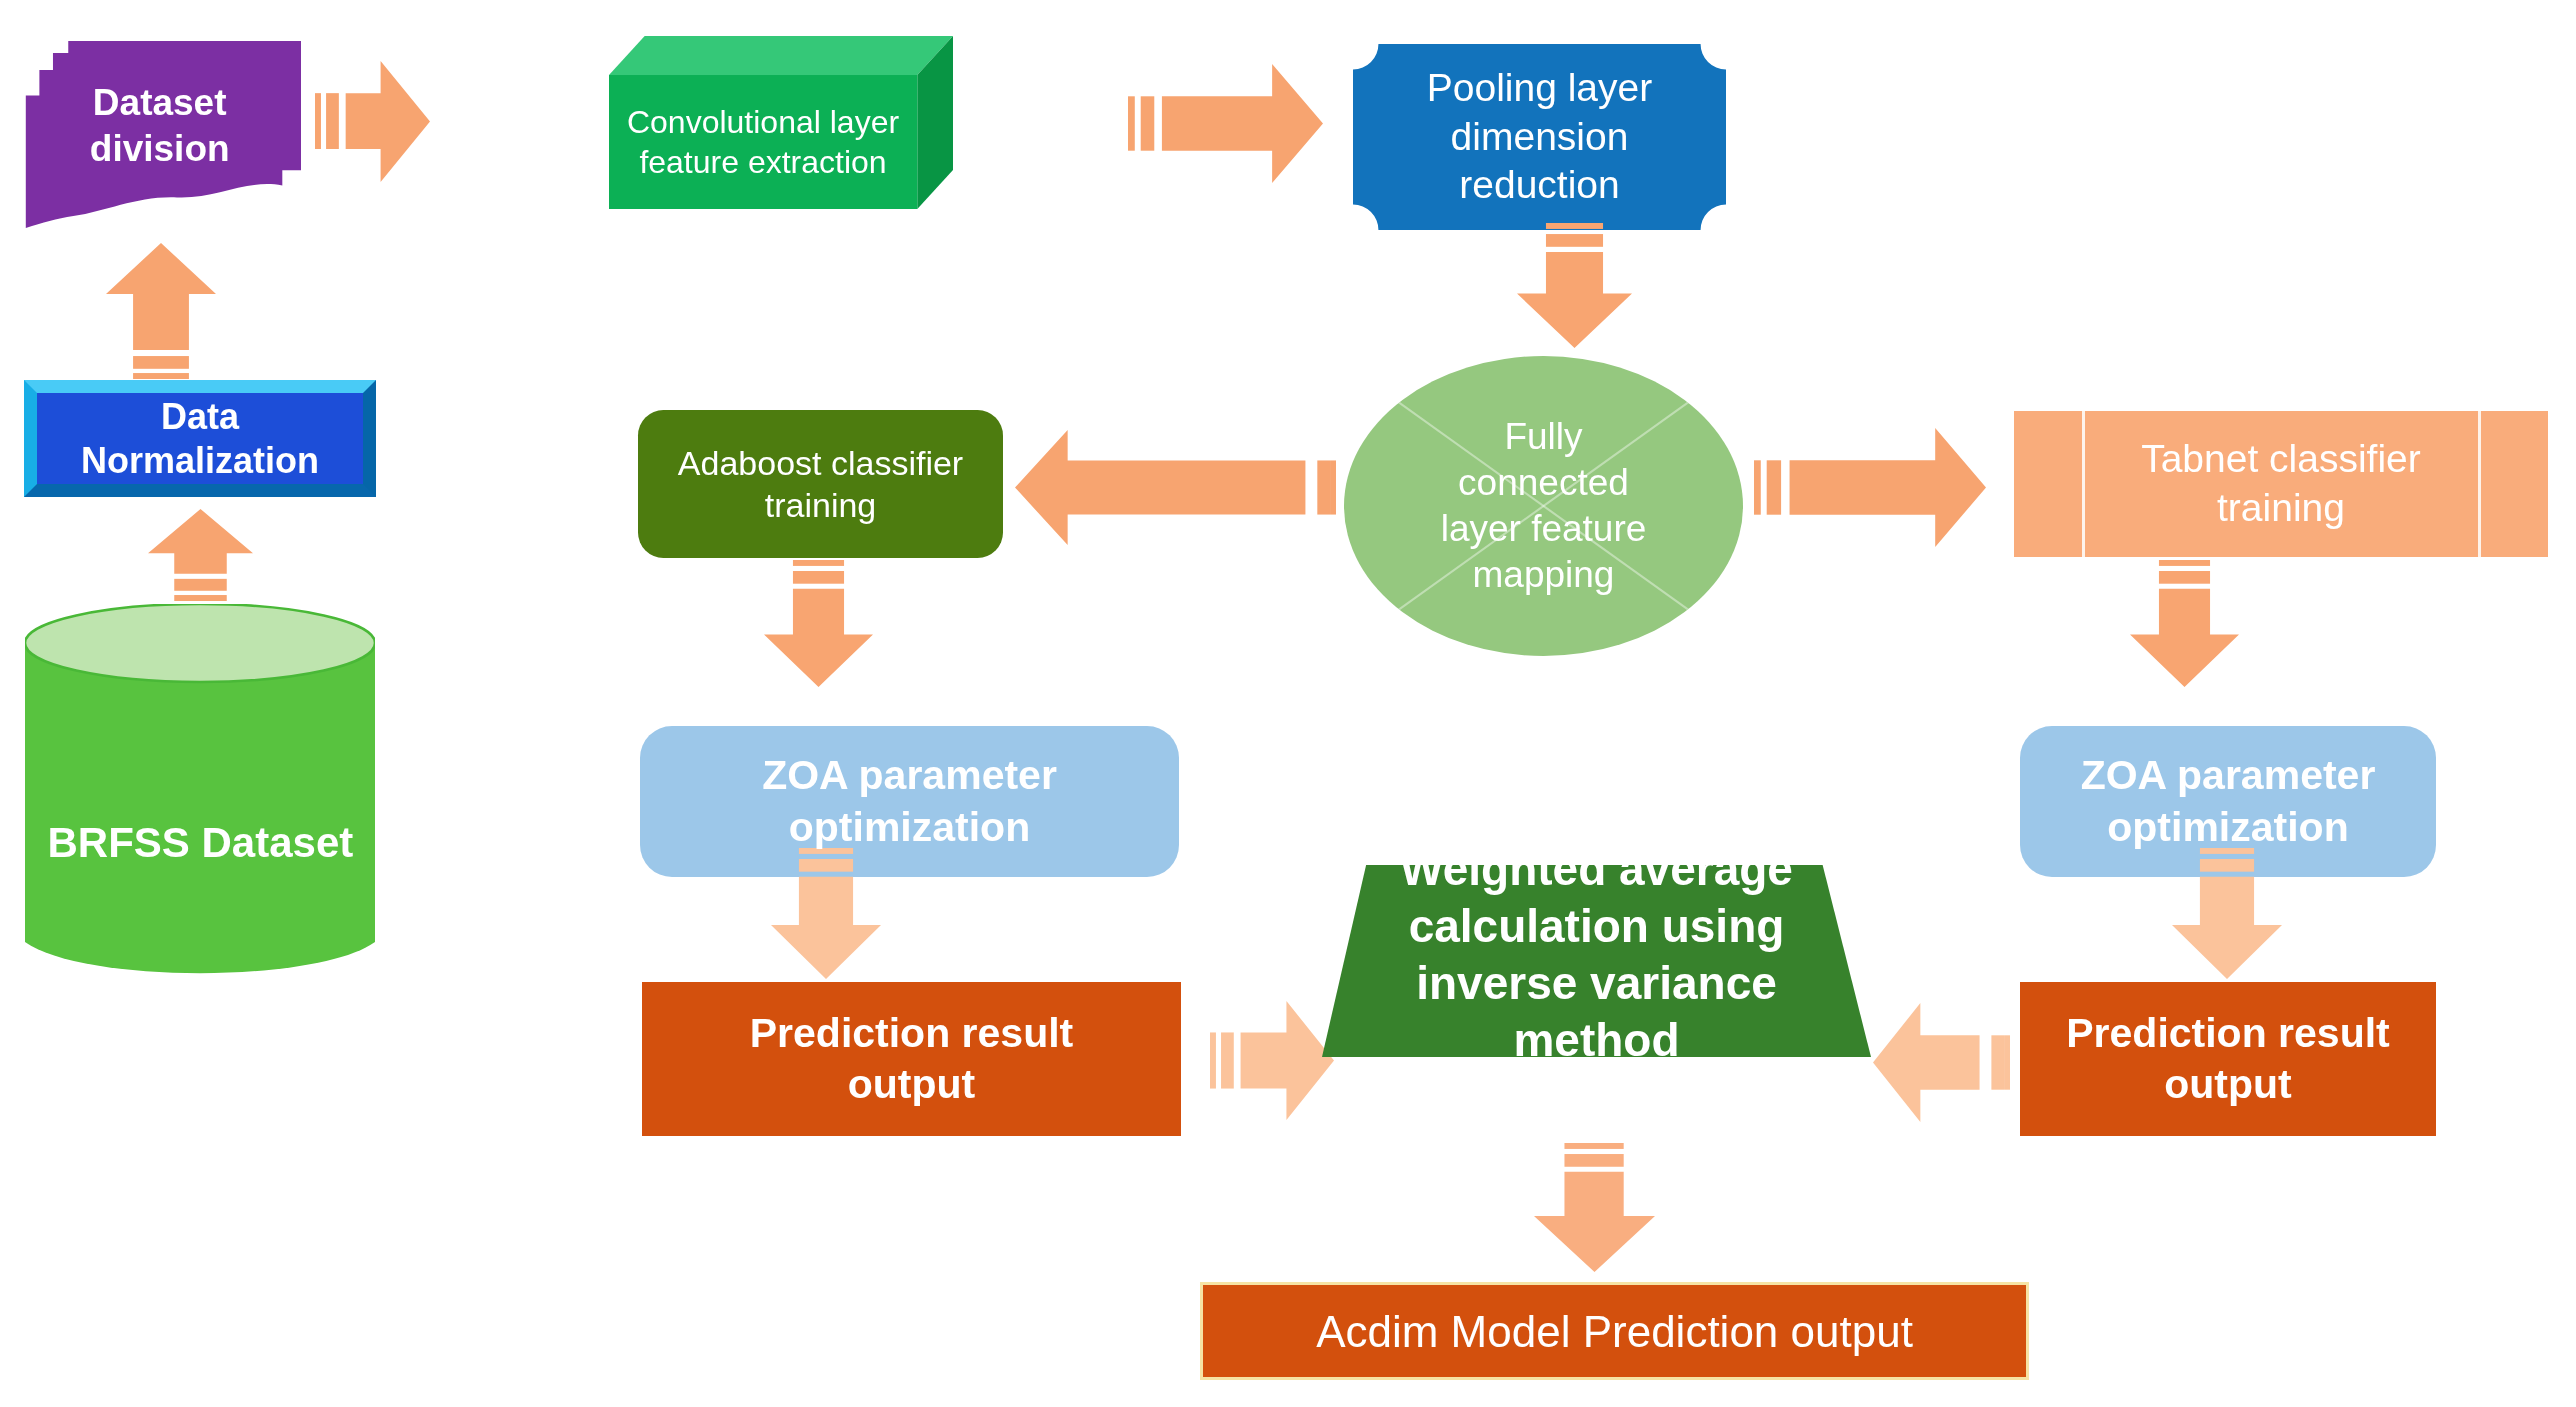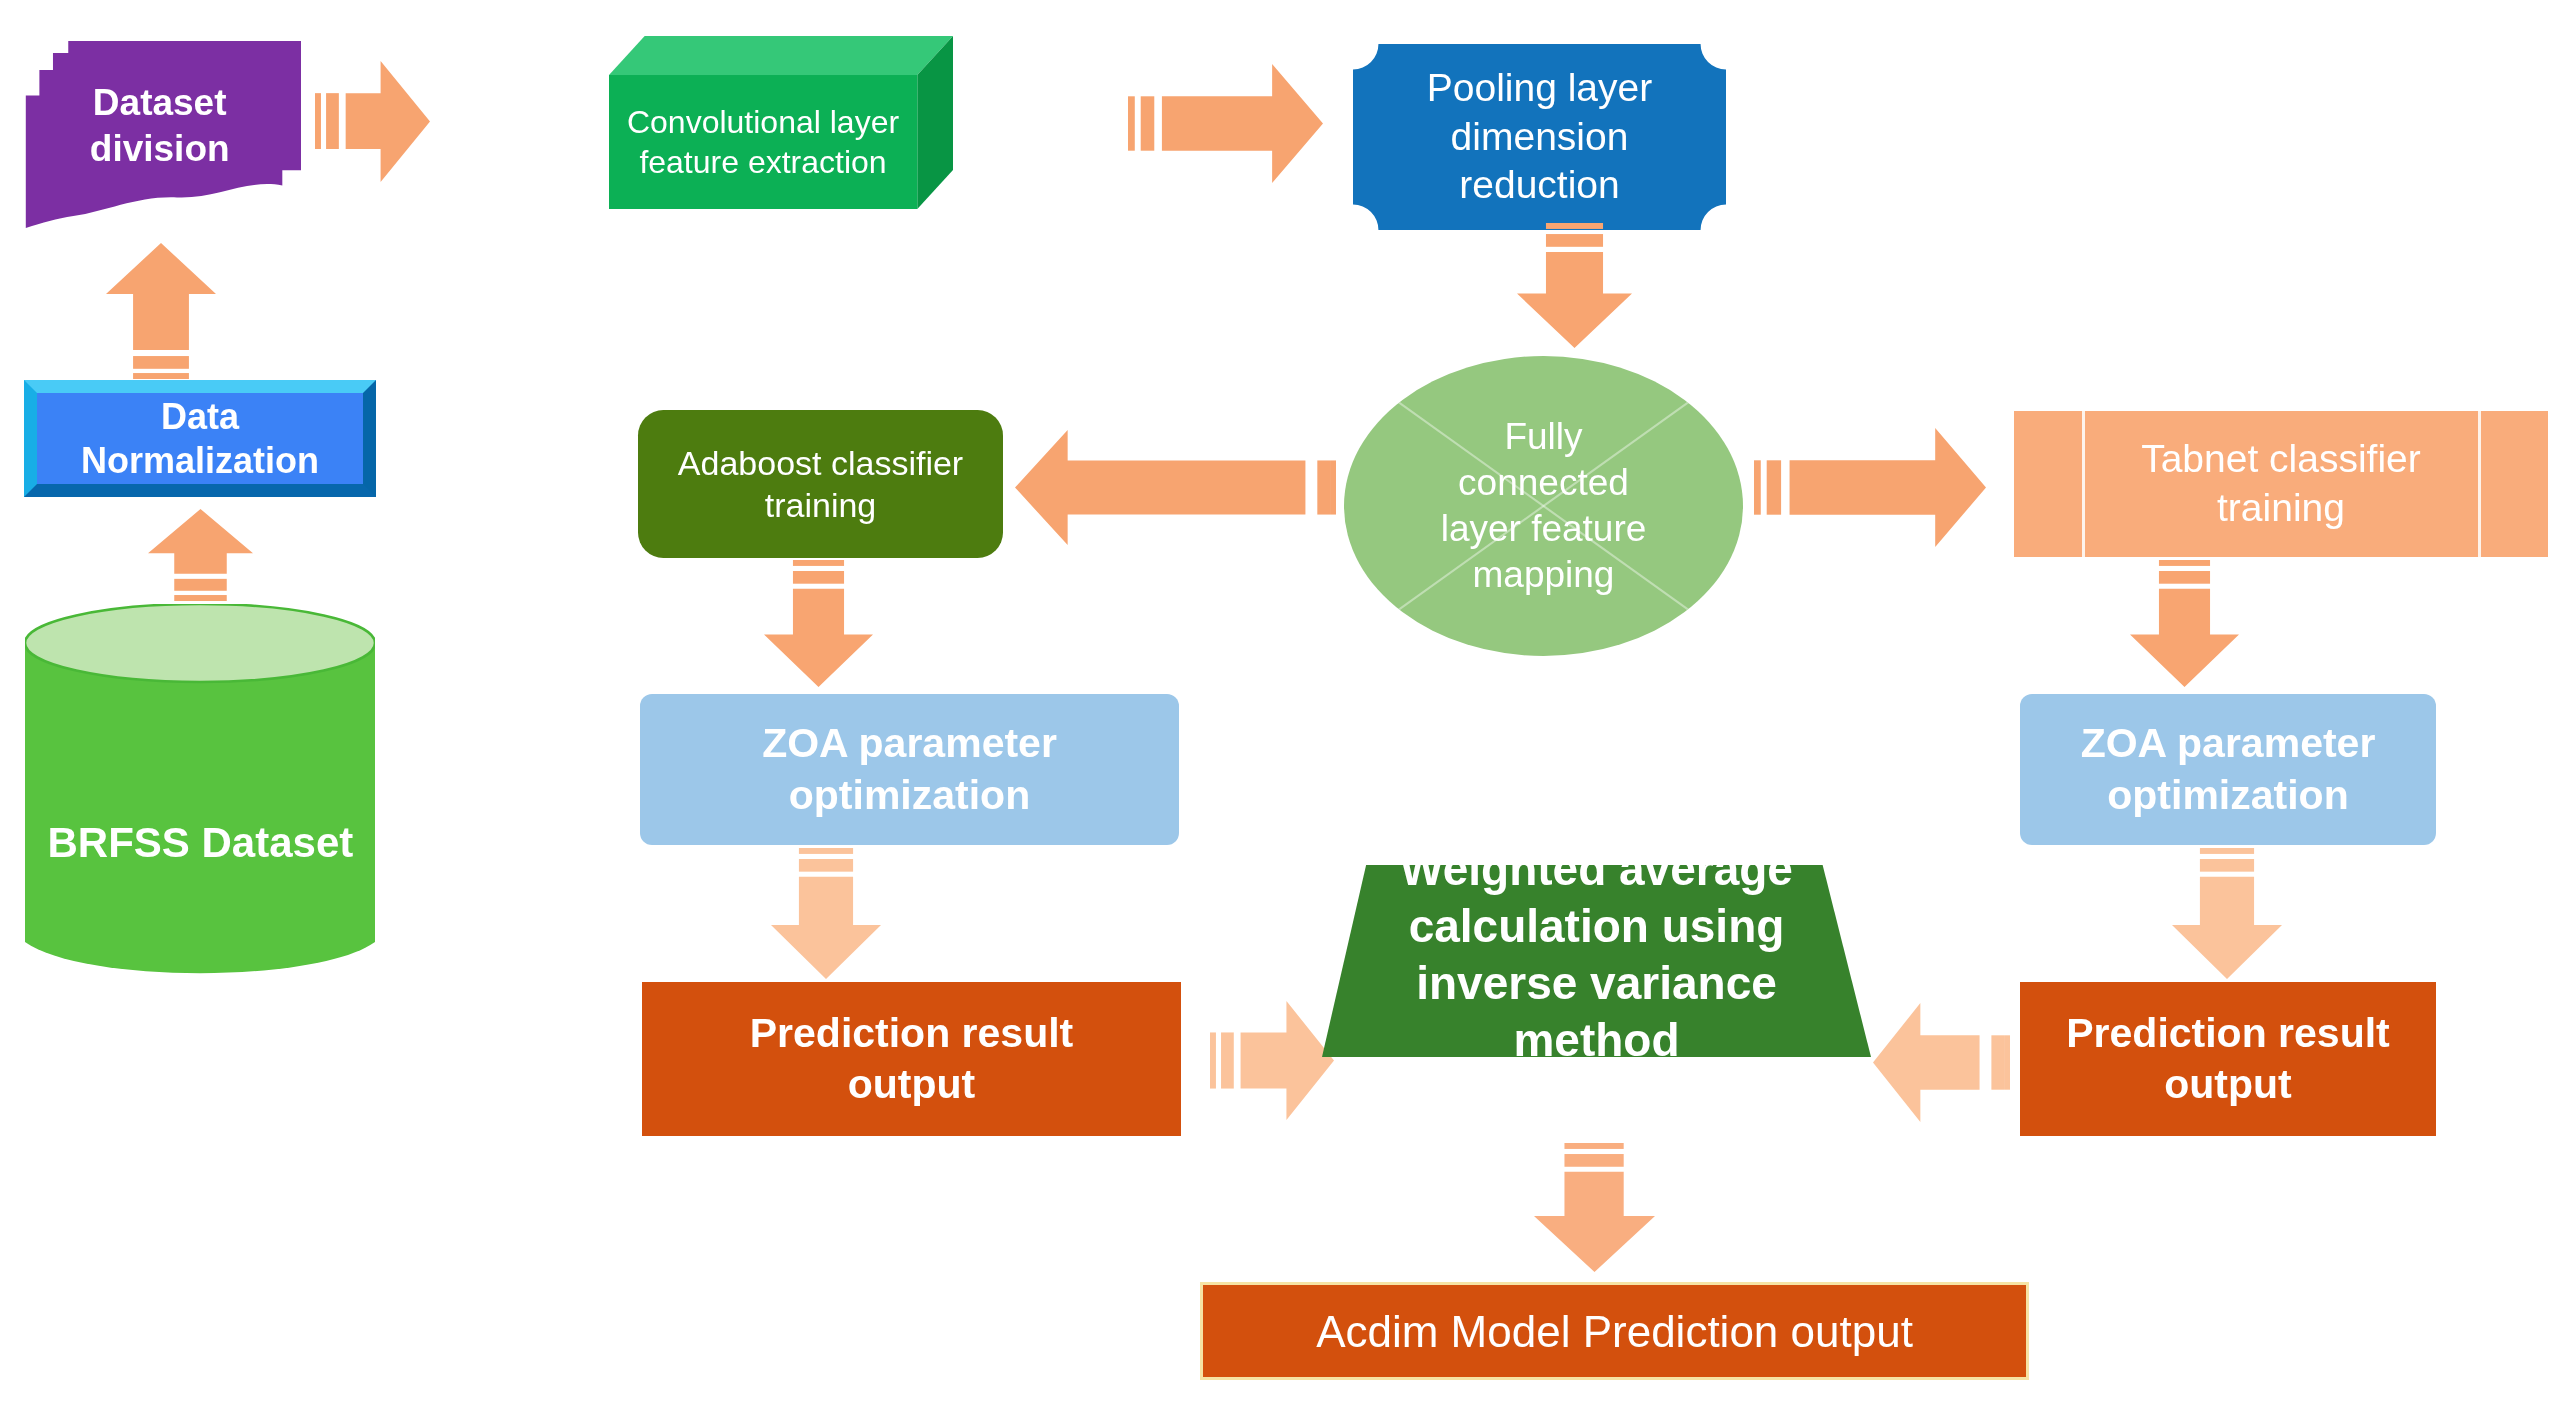--- a/index.html
+++ b/index.html
@@ -10,24 +10,24 @@
   .lbl{
     position:absolute;left:0;top:0;width:100%;height:100%;
     display:flex;align-items:center;justify-content:center;
     text-align:center;color:#ffffff;white-space:pre-line;line-height:1.25;
     z-index:2;
   }
   
   .box{box-sizing:border-box;}
   .adaboost{background:#4d7c0f;border-radius:25.4px;}
   .tabnet{background:#F9AC7B;}
-  .zoa{background:#9CC7E9;border-radius:12px;}
+  .zoa{background:#9CC7E9;border-radius:32px;margin-top:32px;}
   .pred{background:#D3500D;}
   .acdim{background:#D3500D;border:3.4px solid #F6E3A4;}
-  .bevel{background:#3b82f6;border:13.6px solid;border-color:#49CBF6 #0566A8 #0767AC #18AEE6;}
+  .bevel{background:#1d4ed8;border:13.6px solid;border-color:#49CBF6 #0566A8 #0767AC #18AEE6;}
   .vline{position:absolute;top:0;bottom:0;width:3.4px;background:rgba(255,255,255,0.85);z-index:1;}
   
   .f-dataset{font-size:37px;font-weight:700;}
   .f-norm{font-size:36px;font-weight:700;line-height:1.2;}
   .f-brfss{font-size:42px;font-weight:700;}
   .f-conv{font-size:32px;font-weight:400;}
   .f-pool{font-size:39px;font-weight:400;}
   .f-fc{font-size:37px;font-weight:400;}
   .f-ada{font-size:34px;font-weight:400;}
   .f-tab{font-size:39px;font-weight:400;}

